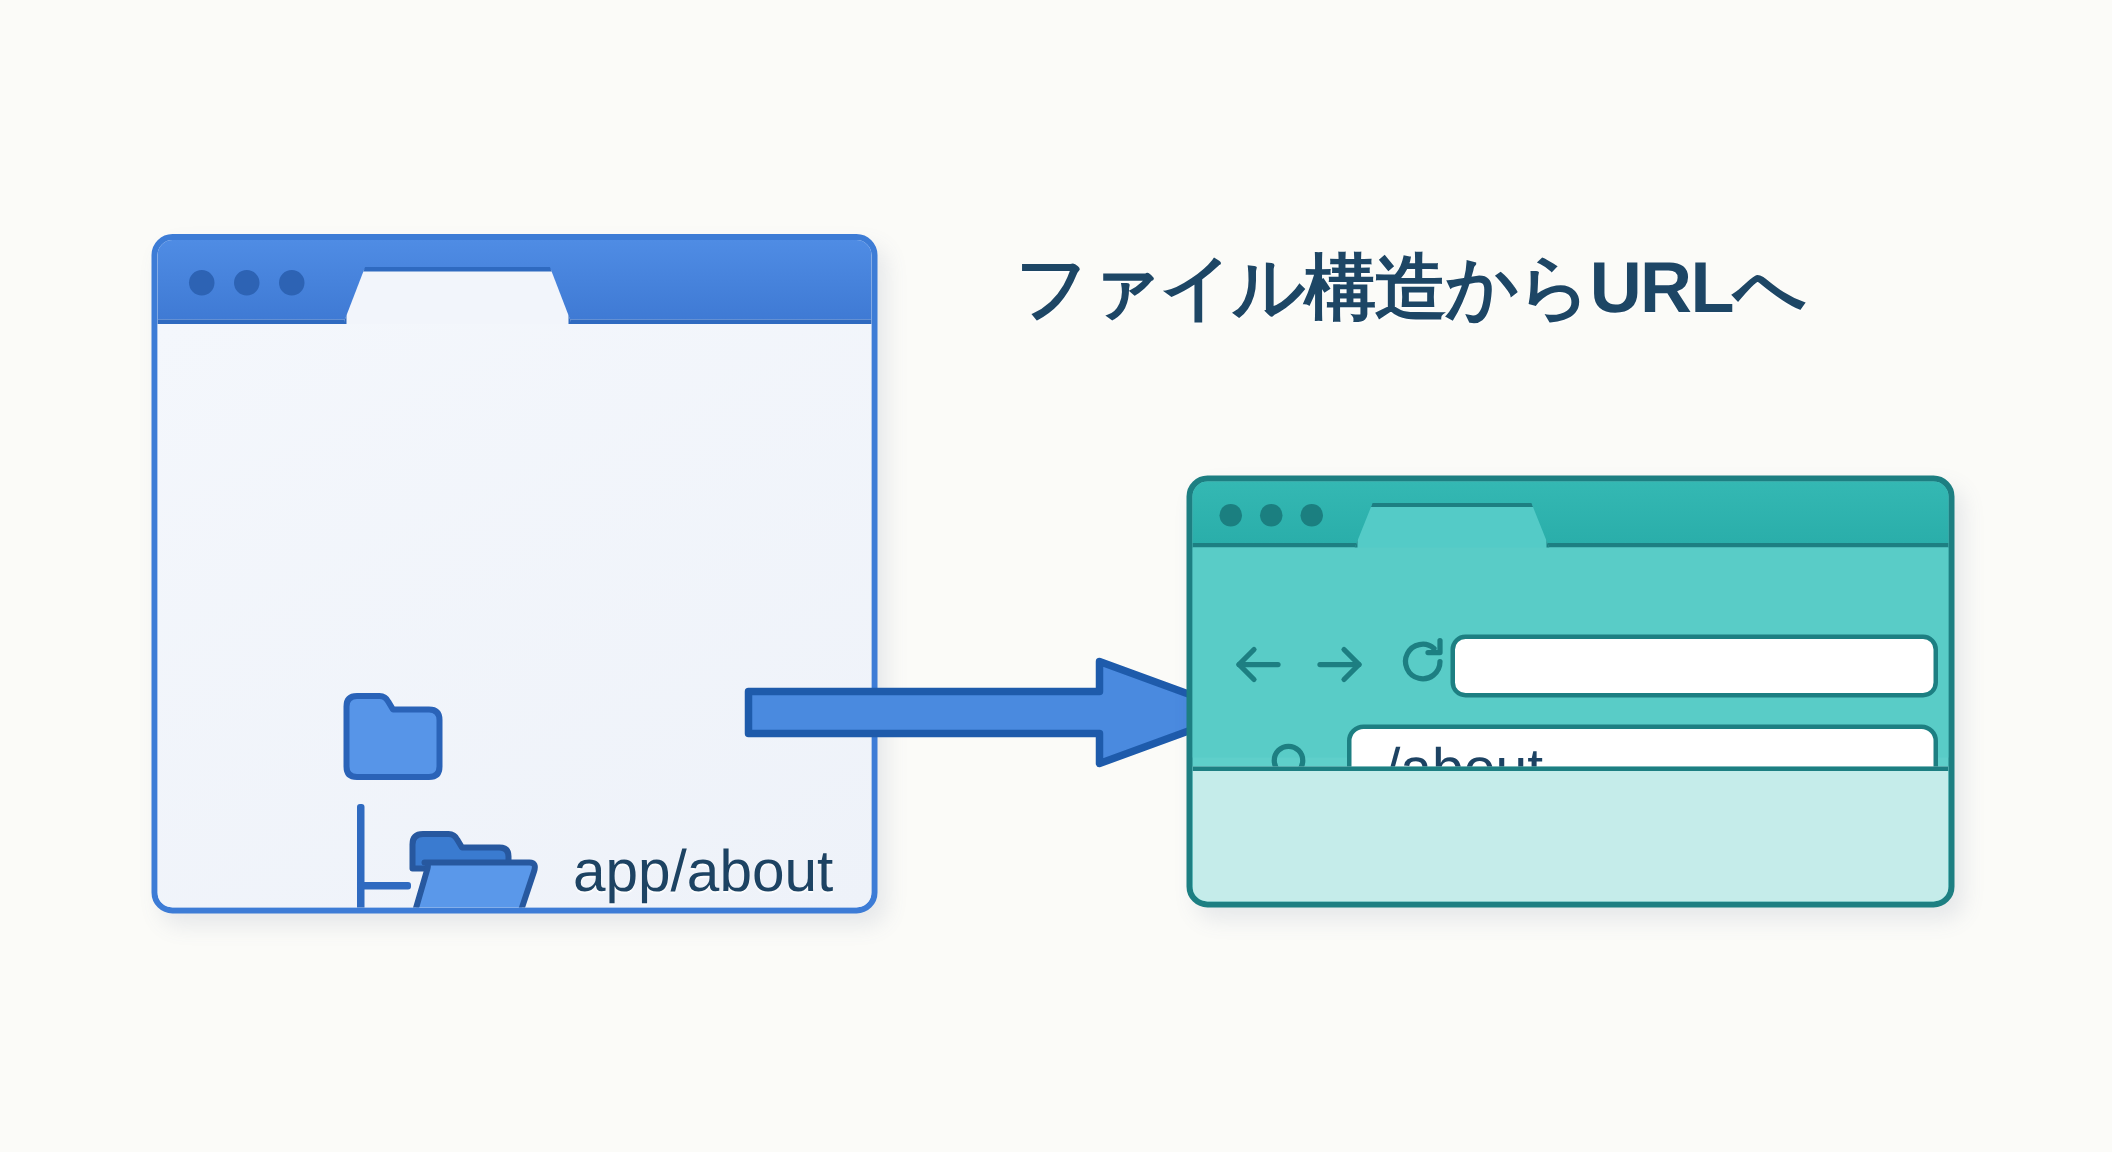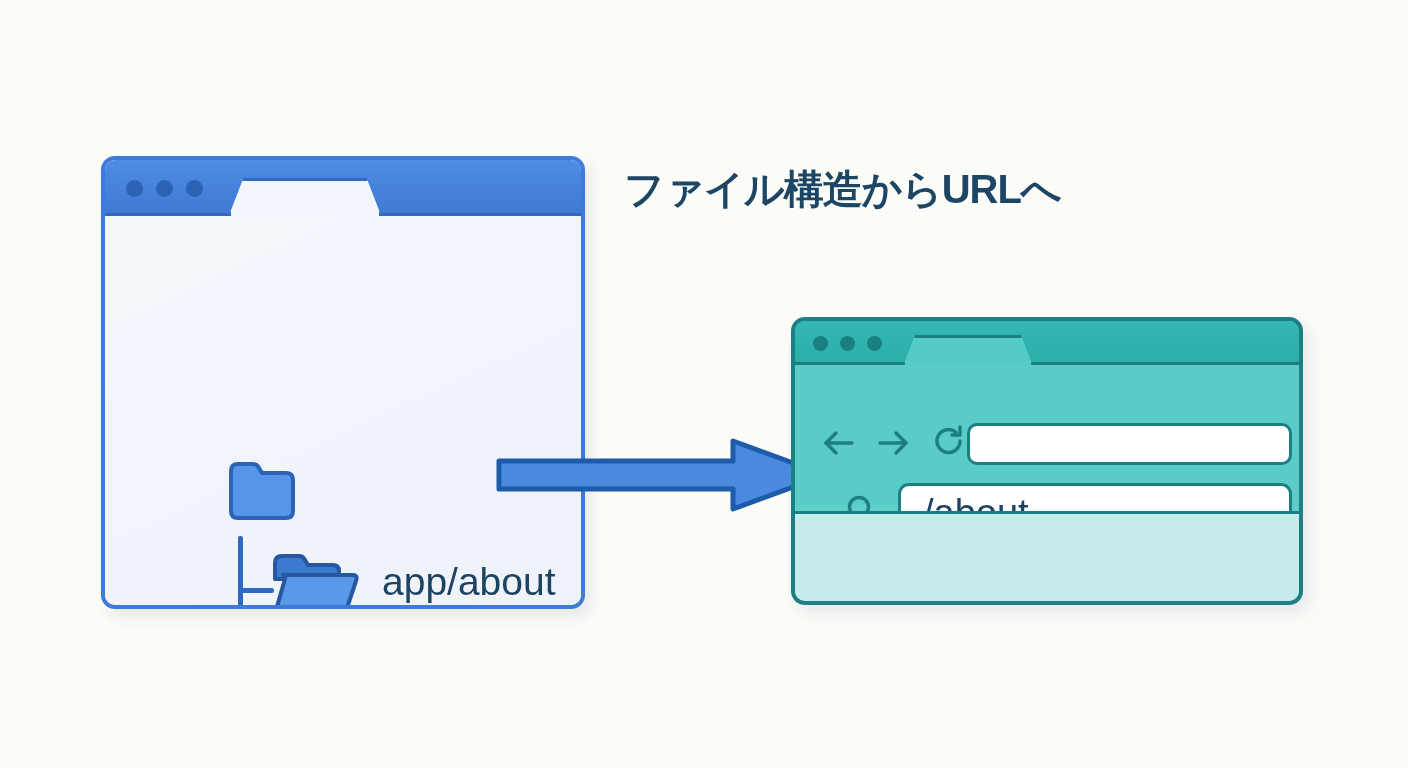--- a/index.html
+++ b/index.html
@@ -14,24 +14,24 @@
     position: relative;
     width: 1408px;
     height: 768px;
     background: #fbfbf8;
     overflow: hidden;
   }
 
   
   #diagram-title {
     position: absolute;
-    left: 624px;
+    left: 677px;
     top: 168px;
     width: 700px;
-    font-size: 40px;
+    font-size: 48px;
     font-weight: 700;
     color: #1d4665;
     letter-spacing: -1px;
     line-height: 1.05;
     white-space: nowrap;
     text-shadow: 0 1px 1px rgba(255,255,255,0.8);
   }
 
   
   .window {

